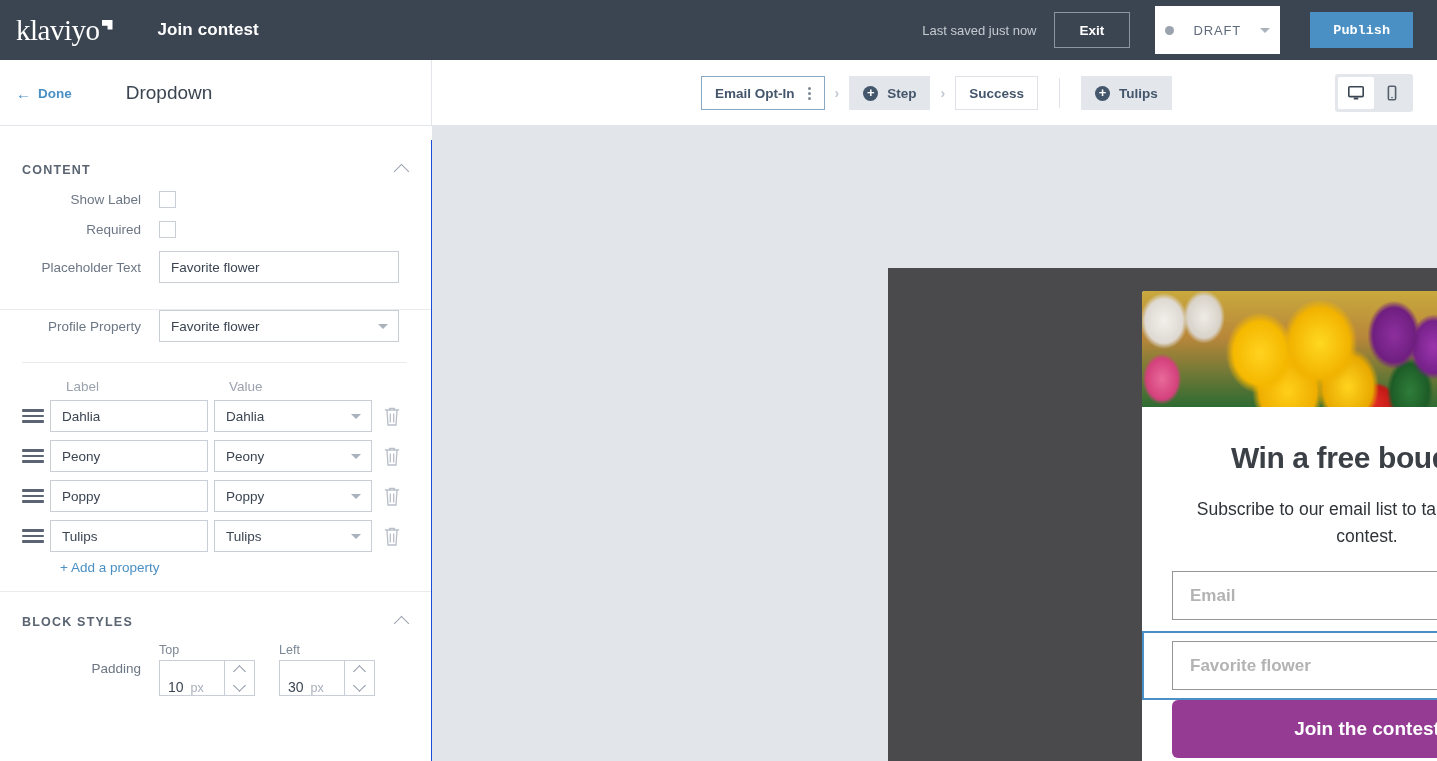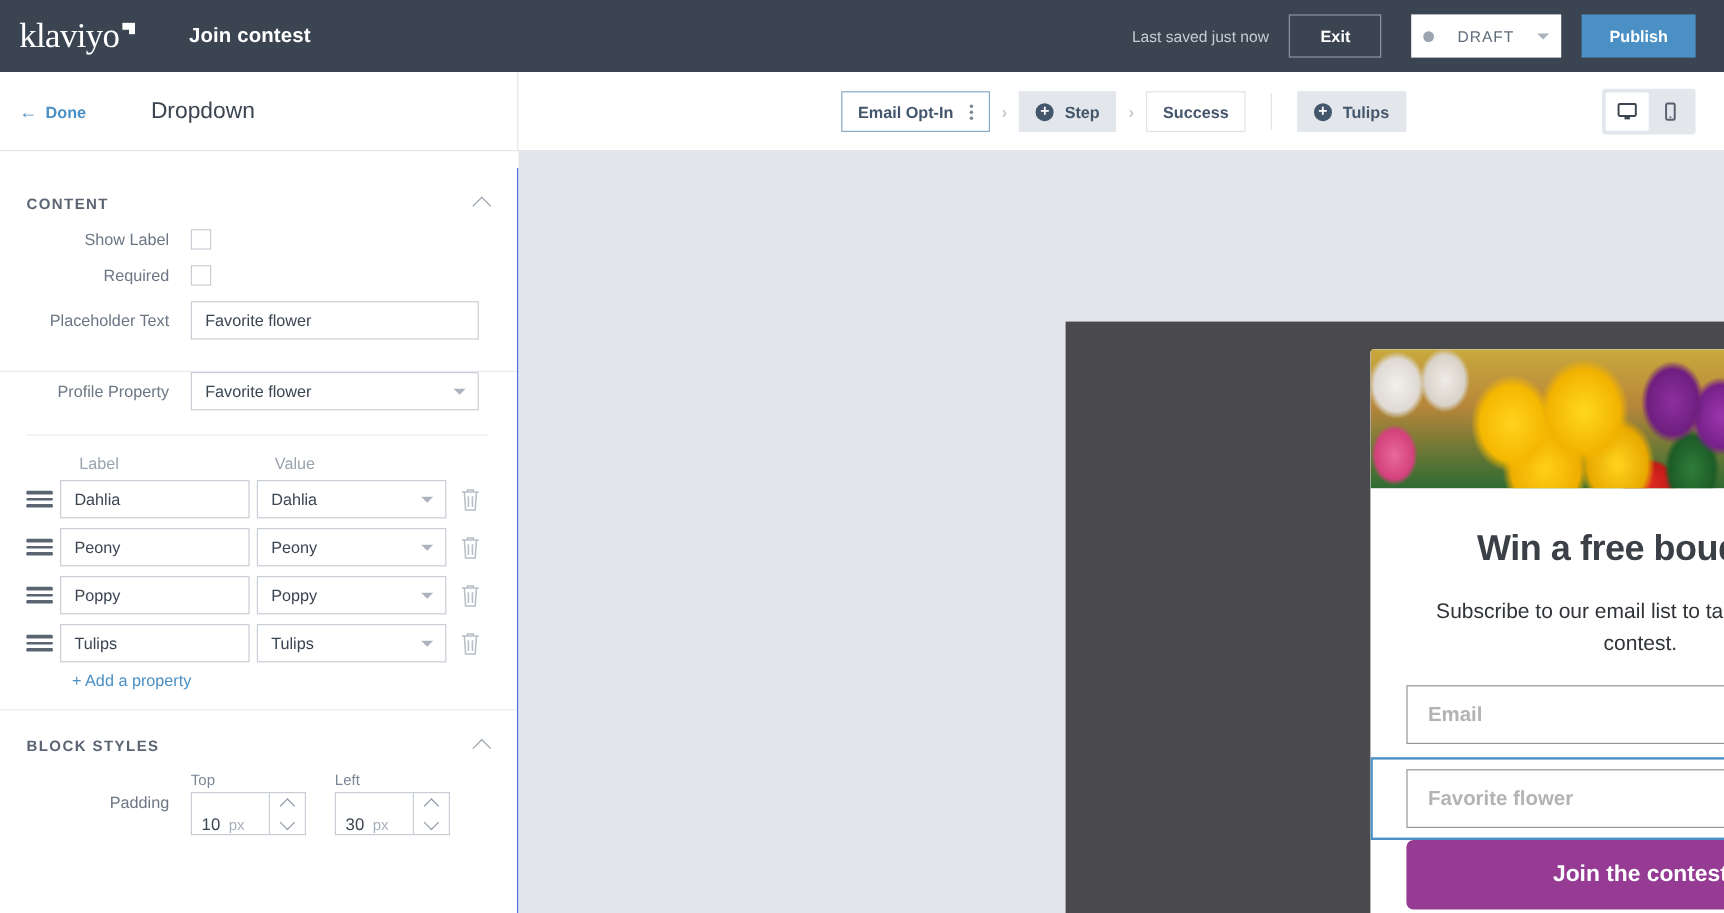--- a/index.html
+++ b/index.html
@@ -33,39 +33,39 @@
   .topbar-right {
     margin-left: auto; display: flex; align-items: center; padding-right: 24px;
   }
   .saved-text { color: #c6cbd2; font-size: 13px; margin-right: 17px; }
   .exit-btn {
     height: 36px; padding: 0 25px; background: transparent;
     border: 1px solid #8b95a3; color: #fff; font-size: 13.5px;
     font-weight: bold; cursor: pointer; font-family: inherit;
   }
   .status-select {
-    height: 36px; width: 125px; margin-left: 25px; background: #fff;
+    height: 48px; width: 125px; margin-left: 25px; background: #fff;
     display: flex; align-items: center; padding: 0 10px; cursor: pointer;
   }
   .status-dot {
     width: 9px; height: 9px; border-radius: 50%; background: #9aa3ae;
     flex: 0 0 auto;
   }
   .status-label {
     flex: 1; text-align: center; color: #5f6b7a; font-size: 13px;
     letter-spacing: 0.8px;
   }
   .caret-sm {
     width: 0; height: 0; border-left: 5px solid transparent;
     border-right: 5px solid transparent; border-top: 5px solid #aab2bd;
   }
   .publish-btn {
-    height: 36px; padding: 0 23px; margin-left: 17px; background: #4a90c4;
+    height: 36px; padding: 0 23px; margin-left: 30px; background: #4a90c4;
     border: none; color: #fff; font-size: 13.5px; font-weight: bold;
-    cursor: pointer; font-family: Liberation Sans, sans-serif;
+    cursor: pointer; font-family: Liberation Mono, monospace;
   }
 
   
   .subbar {
     position: absolute; top: 60px; left: 0; width: 1437px; height: 66px;
     background: #fff; border-bottom: 1px solid #e2e5e9;
   }
   .panel-head {
     position: absolute; top: 0; left: 0; width: 432px; height: 66px;
     border-right: 1px solid #e2e5e9; display: flex; align-items: center;

